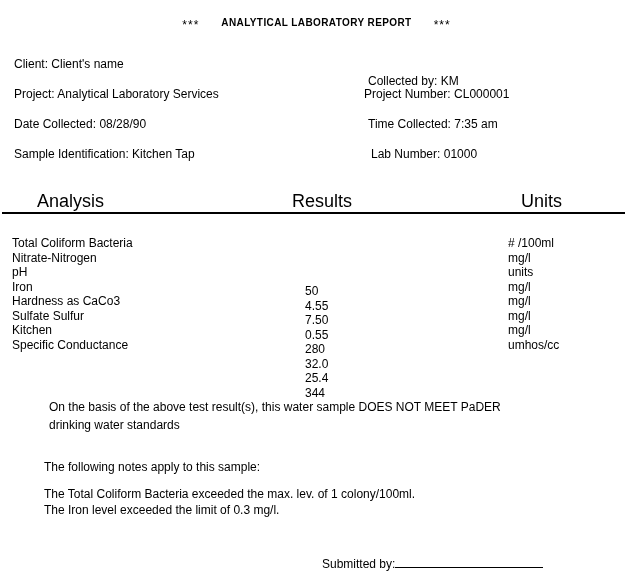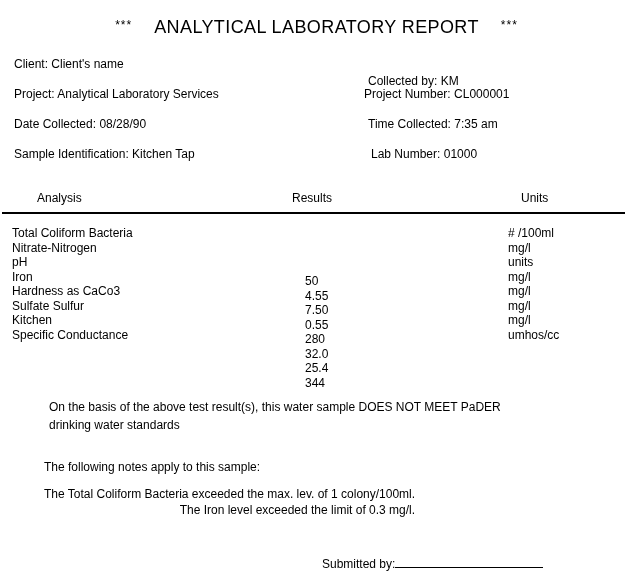--- a/index.html
+++ b/index.html
@@ -16,48 +16,48 @@
   .abs { position: absolute; white-space: nowrap; }
 
   
   #title-row {
     position: absolute;
     top: 17px; left: 0; width: 100%;
     display: flex; justify-content: center; align-items: flex-start;
     gap: 22px;
   }
   .title-star { font-size: 12px; letter-spacing: 1px; padding-top: 1px; }
-  #page-title { font-size: 18px; letter-spacing: 0.4px; }
+  #page-title { font-size: 10px; letter-spacing: 0.4px; font-weight: bold; }
 
   
   .info-item { position: absolute; }
 
   
-  .th { font-size: 12px; }
+  .th { font-size: 18px; }
   #header-rule {
     position: absolute;
     left: 2px; top: 212px; width: 623px; height: 1.5px;
     background: #000;
   }
   #table-rows { position: absolute; left: 0; top: 220px; width: 633px; }
   .t-row { position: relative; height: 14.55px; }
-  .t-row span { position: absolute; top: 6px; line-height: 14.55px; white-space: nowrap; }
+  .t-row span { position: absolute; top: 16px; line-height: 14.55px; white-space: nowrap; }
   .c-analysis { left: 12px; }
   .c-result  { left: 305px; margin-top: 48px; }
   .c-units   { left: 508px; }
 
   
   #verdict {
     position: absolute;
     left: 49px; top: 399px; width: 478px;
     line-height: 17.5px;
     white-space: normal;
   }
   #notes-intro { position: absolute; left: 44px; top: 460px; }
-  #notes { position: absolute; left: 44px; top: 486px; text-align: right; }
+  #notes { position: absolute; left: 44px; top: 486px; }
   .note-line { line-height: 16.2px; white-space: nowrap; }
 
   
   #signature-row { position: absolute; left: 322px; top: 554px; }
   #signature-line {
     display: inline-block;
     width: 148px; height: 13px;
     border-bottom: 1px solid #000;
     vertical-align: baseline;
   }

